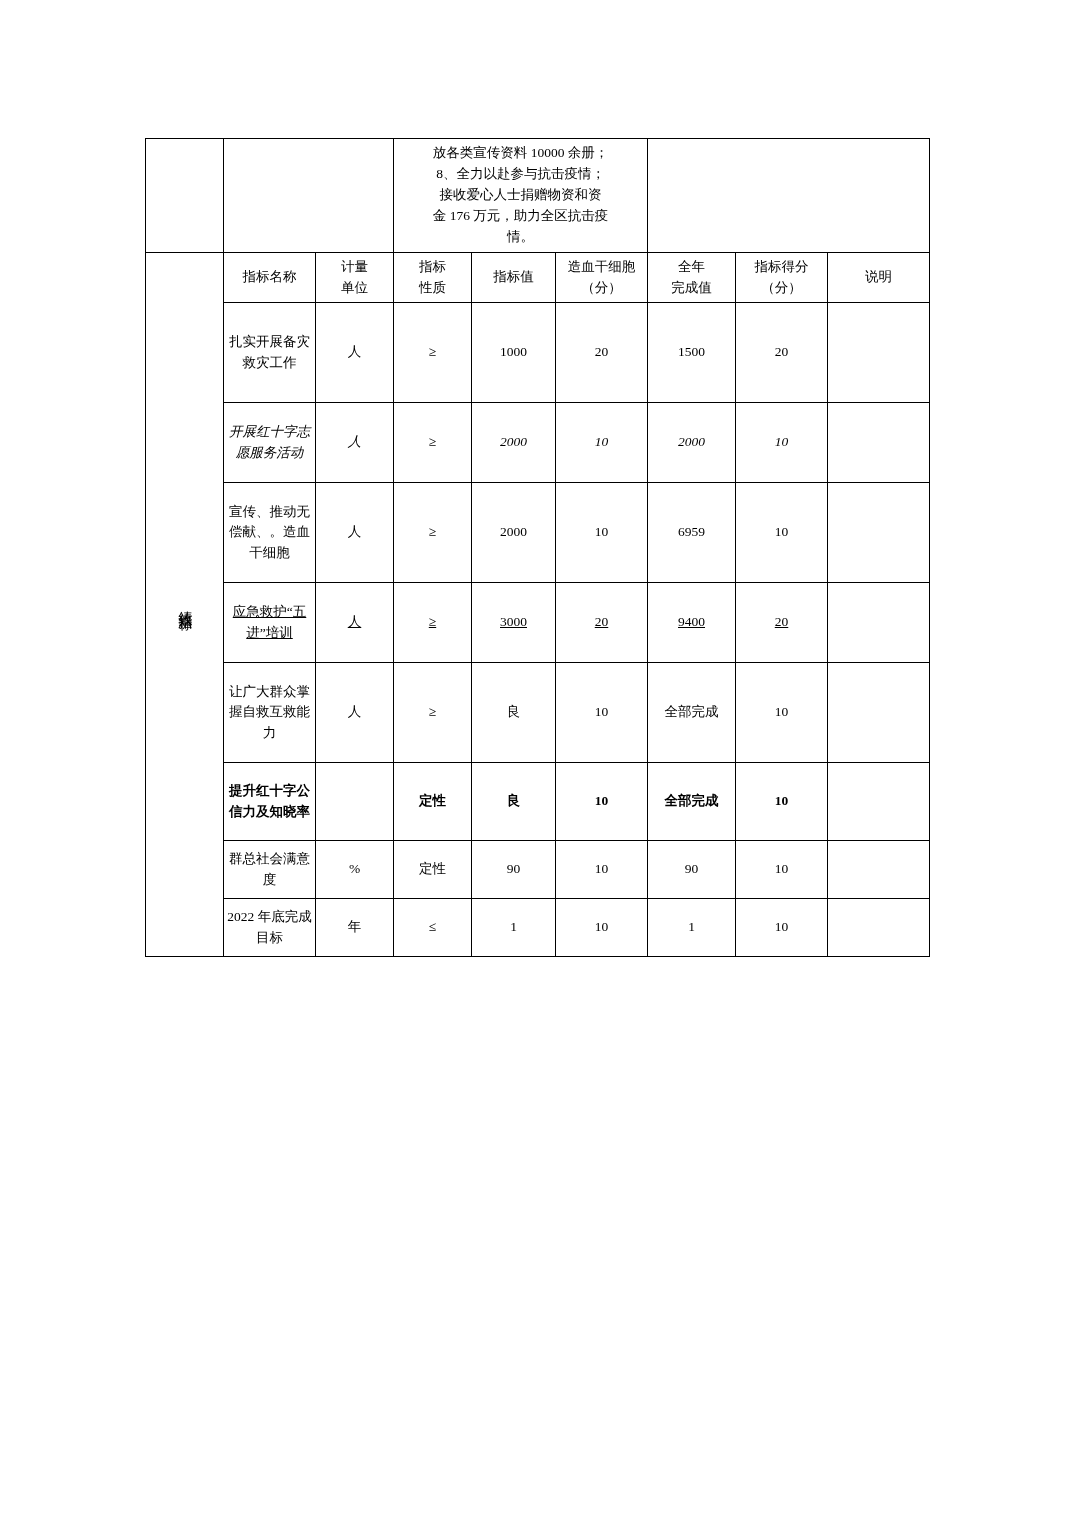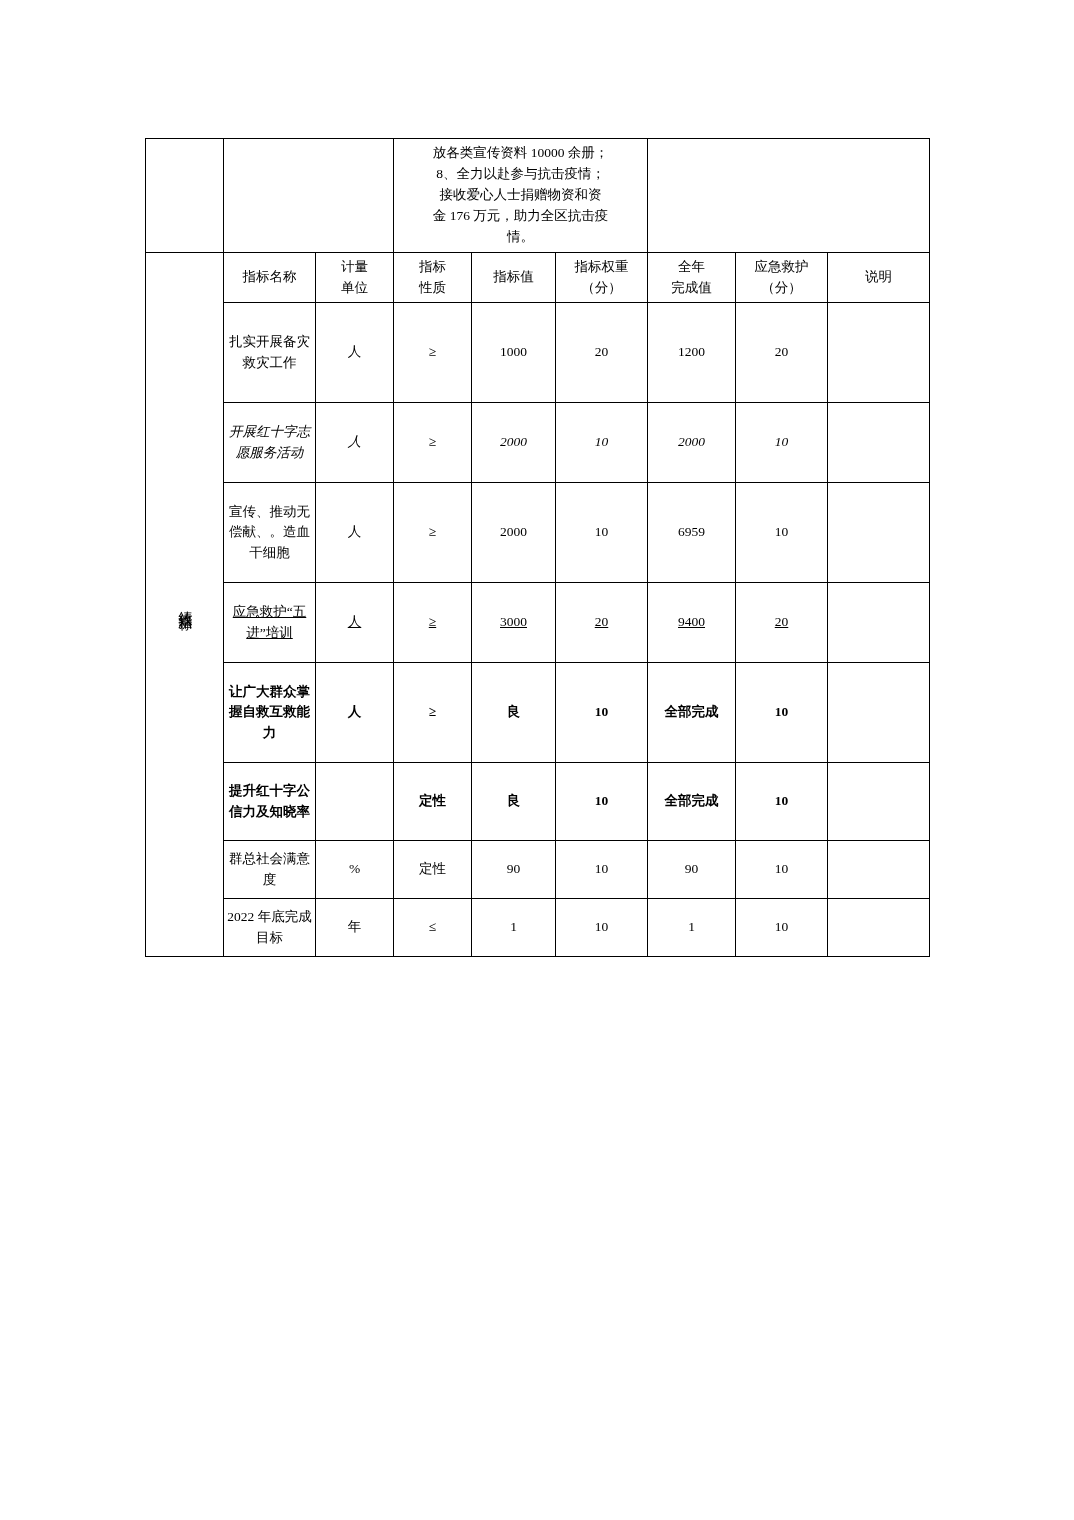--- a/index.html
+++ b/index.html
@@ -113,41 +113,41 @@
       <td class="head-cell">
         <div>计量</div>
         <div>单位</div>
       </td>
       <td class="head-cell">
         <div>指标</div>
         <div>性质</div>
       </td>
       <td class="head-cell">指标值</td>
       <td class="head-cell">
-        <div>指标权重</div>
+        <div>造血干细胞</div>
         <div>（分）</div>
       </td>
       <td class="head-cell">
         <div>全年</div>
         <div>完成值</div>
       </td>
       <td class="head-cell">
-        <div>应急救护</div>
+        <div>指标得分</div>
         <div>（分）</div>
       </td>
       <td class="head-cell">说明</td>
     </tr>
 
     <tr style="height:100px;">
       <td class="name-cell">扎实开展备灾救灾工作</td>
       <td>人</td>
       <td class="sym">≥</td>
       <td>1000</td>
       <td>20</td>
-      <td>1200</td>
+      <td>1500</td>
       <td>20</td>
       <td></td>
     </tr>
 
     <tr style="height:80px;font-style:italic;">
       <td class="name-cell">开展红十字志愿服务活动</td>
       <td>人</td>
       <td class="sym">≥</td>
       <td>2000</td>
       <td>10</td>
@@ -171,21 +171,21 @@
       <td class="name-cell">应急救护“五进”培训</td>
       <td>人</td>
       <td class="sym">≥</td>
       <td>3000</td>
       <td>20</td>
       <td>9400</td>
       <td>20</td>
       <td></td>
     </tr>
 
-    <tr style="height:100px;font-weight:bold;">
+    <tr style="height:100px;">
       <td class="name-cell">让广大群众掌握自救互救能力</td>
       <td>人</td>
       <td class="sym">≥</td>
       <td>良</td>
       <td>10</td>
       <td>全部完成</td>
       <td>10</td>
       <td></td>
     </tr>
 

